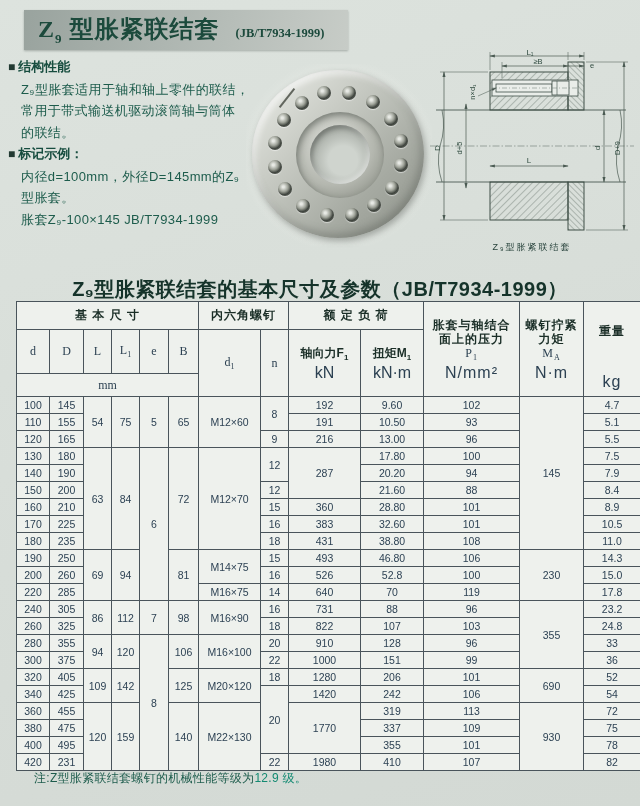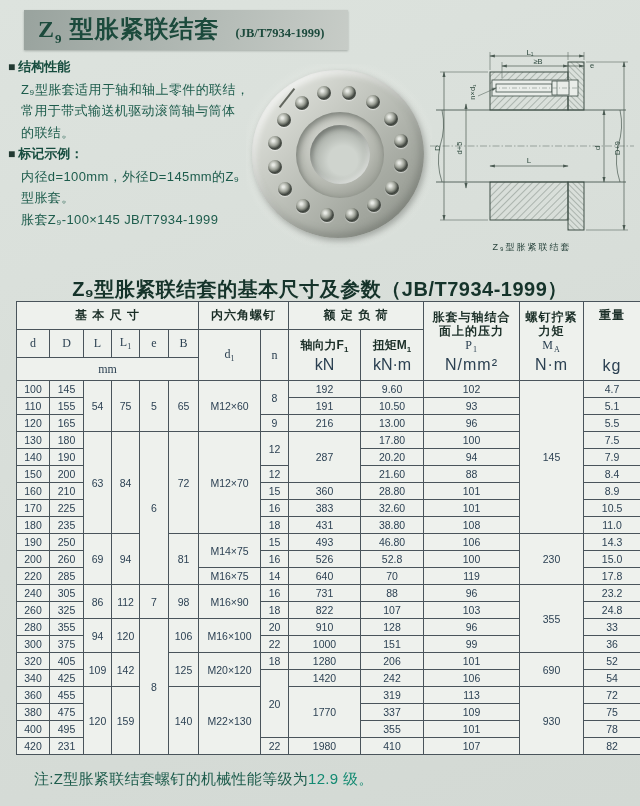--- a/index.html
+++ b/index.html
@@ -49,23 +49,23 @@
     background:#eef1ed;}
   th,td{border:1px solid #49545b;text-align:center;vertical-align:middle;overflow:hidden;}
   thead th{color:#1a2e27;font-size:12px;font-weight:bold;padding:1px 0;}
   thead .lat{font-family:"Liberation Serif",serif;font-weight:normal;font-size:12px;color:#2c4152;}
   thead .unit{font-family:Liberation Sans, sans-serif;font-weight:normal;font-size:16px;color:#2c4152;}
   thead sub{font-size:8px;}
   .h1 th{height:25px;letter-spacing:1px;}
   .h3 th{height:20px;}
   tbody td{height:16px;font-size:10.5px;color:#2d4254;padding:0 1px;font-family:"Liberation Sans",sans-serif;}
   .vcell{display:flex;flex-direction:column;justify-content:center;line-height:14px;height:100%;}
-  .wcell{display:flex;flex-direction:column;justify-content:space-between;height:76px;padding:4px 0;box-sizing:border-box;}
-
-  .footnote{position:absolute;left:34px;top:770px;font-size:15px;color:#1d5c4c;letter-spacing:.3px;}
+  .wcell{display:flex;flex-direction:column;justify-content:space-between;height:76px;padding:4px 0;box-sizing:border-box;margin-top:16px;}
+
+  .footnote{position:absolute;left:34px;top:770px;font-size:12px;color:#1d5c4c;letter-spacing:.3px;}
   .footnote .val{color:#138a72;}
 </style>
 </head>
 <body>
 
 <div id="page">
 
   <div class="title-bar">
     <span class="title-main"><span>Z</span><sub>9</sub><span> 型胀紧联结套</span></span>
     <span class="title-std">(JB/T7934-1999)</span>

